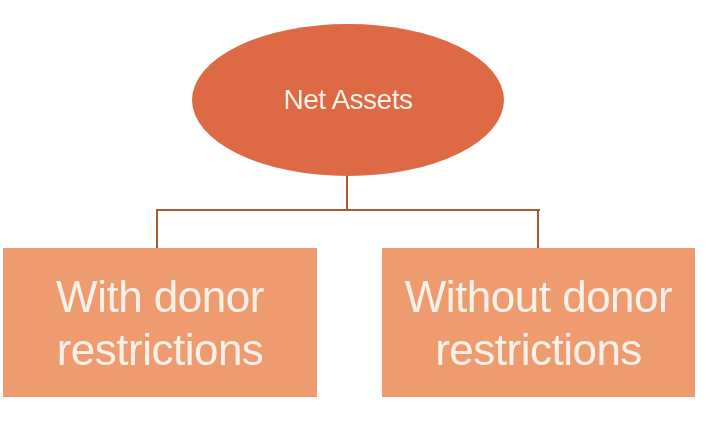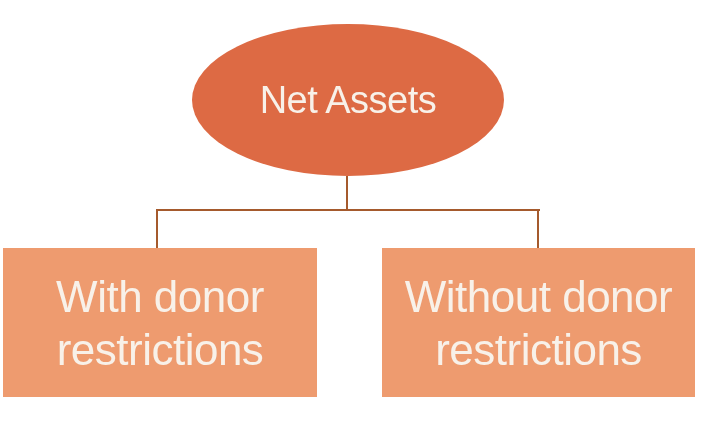--- a/index.html
+++ b/index.html
@@ -22,21 +22,21 @@
     width: 312px;
     height: 152px;
     background: #dd6a44;
     border-radius: 50%;
     display: flex;
     align-items: center;
     justify-content: center;
   }
   .root-label {
     color: #f8f1e9;
-    font-size: 38px;
+    font-size: 28px;
     letter-spacing: -0.5px;
     white-space: nowrap;
   }
   .connector {
     position: absolute;
     background: #a55a2d;
   }
   .stem-center {
     left: 346px;
     top: 176px;

